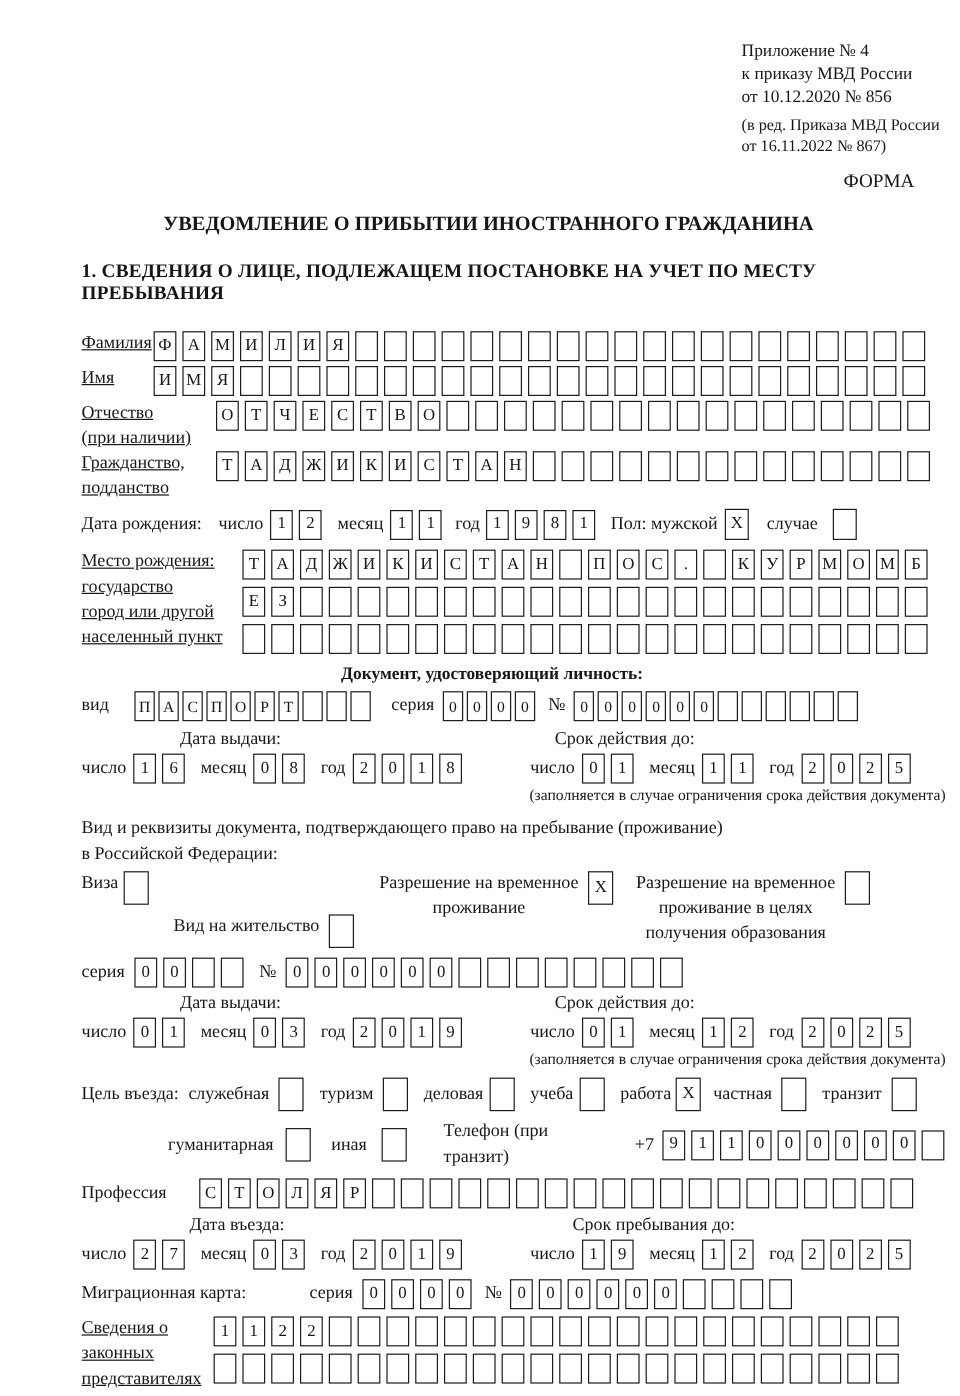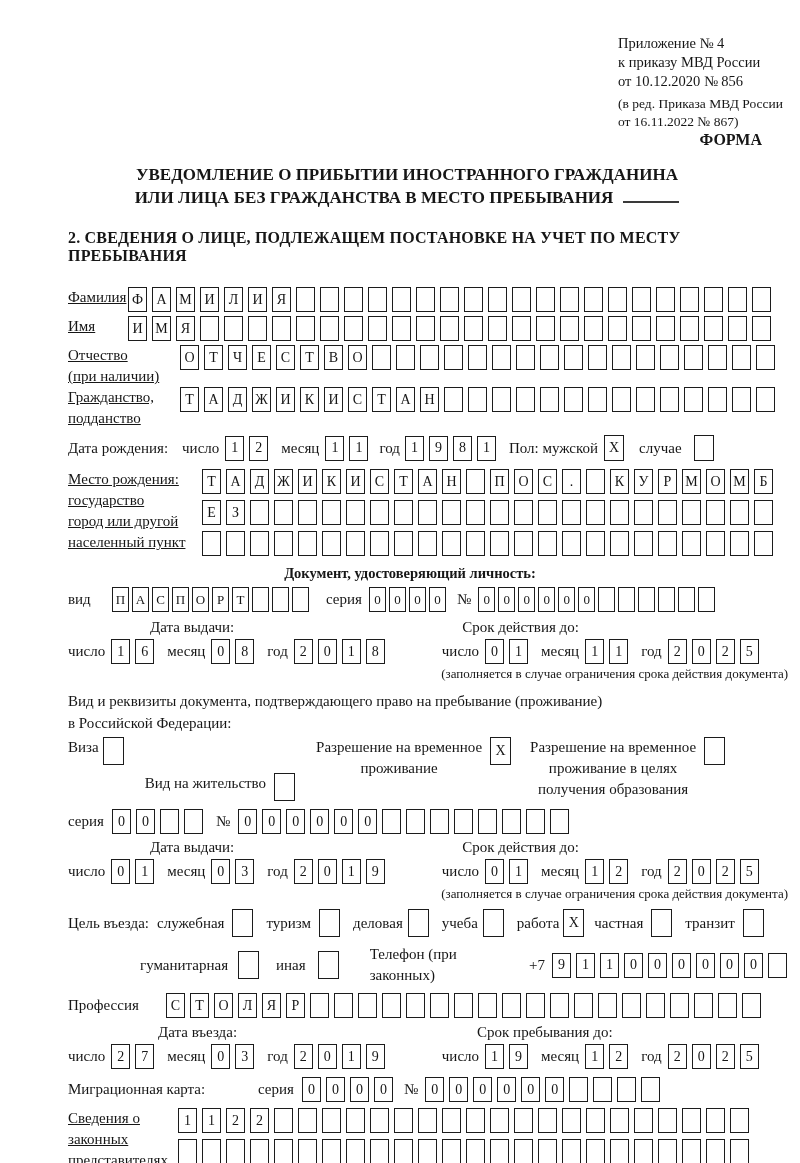--- a/index.html
+++ b/index.html
@@ -6,21 +6,21 @@
   #page{
     position:relative;width:800px;height:1163px;overflow:hidden;
     background:#fff;color:#161616;
     font-family:"Liberation Serif","DejaVu Serif",serif;
     box-sizing:border-box;padding:34px 8px 0 68px;
   }
   .lbl{font-size:15px;line-height:21px;}
   
   #hdr{margin-left:550px;font-size:14.5px;line-height:19px;}
   #hdr .sub{font-size:13.5px;line-height:18px;margin-top:4px;}
-  #forma{margin-top:0;text-align:right;padding-right:30px;font-size:16px;font-weight:bold;}
+  #forma{margin-top:12px;text-align:right;padding-right:30px;font-size:16px;font-weight:normal;}
   #title{margin-top:14px;margin-left:-46px;text-align:center;font-weight:bold;font-size:17px;line-height:23px;}
   .blankline{display:inline-block;width:56px;border-bottom:2.5px solid #3a3a3a;margin-left:10px;}
   #sec1{margin-top:20px;font-weight:bold;font-size:16px;letter-spacing:0.2px;}
   
   .row{display:flex;align-items:flex-start;margin-top:4px;}
   .labelcol{flex:none;text-decoration:underline;}
   .boxrow{display:flex;flex:none;}
   .cell{
     flex:none;width:19px;height:25px;margin-right:5px;
     border:1.6px solid #1c1c1c;box-sizing:border-box;
@@ -58,24 +58,23 @@
     <div class="sub">
       <div>(в ред. Приказа МВД России</div>
       <div>от 16.11.2022 № 867)</div>
     </div>
   </div>
 
   <div id="forma">ФОРМА</div>
 
   <div id="title">
     <div>УВЕДОМЛЕНИЕ О ПРИБЫТИИ ИНОСТРАННОГО ГРАЖДАНИНА</div>
-    <div><span>ИЛИ ЛИЦА БЕЗ ГРАЖДАНСТВА В МЕСТО ПРЕБЫВАНИЯ</span><span class="blankline"></span></div>
-  </div>
-
-  <div id="sec1">2. СВЕДЕНИЯ О ЛИЦЕ, ПОДЛЕЖАЩЕМ ПОСТАНОВКЕ НА УЧЕТ ПО МЕСТУ ПРЕБЫВАНИЯ</div>
+  </div>
+
+  <div id="sec1">1. СВЕДЕНИЯ О ЛИЦЕ, ПОДЛЕЖАЩЕМ ПОСТАНОВКЕ НА УЧЕТ ПО МЕСТУ ПРЕБЫВАНИЯ</div>
 
   <div class="row" style="margin-top:22px;">
     <div class="labelcol lbl w60">Фамилия</div>
     <div class="boxrow">
         <span class="cell">Ф</span>
         <span class="cell">А</span>
         <span class="cell">М</span>
         <span class="cell">И</span>
         <span class="cell">Л</span>
         <span class="cell">И</span>
@@ -554,21 +553,21 @@
 
   <div class="row" style="margin-top:7px;align-items:center;">
     <span class="lbl" style="margin-left:72px;">гуманитарная</span>
     <span class="boxrow check" style="margin-left:10px;">
         <span class="cell"></span>
       </span>
     <span class="lbl" style="margin-left:12px;">иная</span>
     <span class="boxrow check" style="margin-left:12px;">
         <span class="cell"></span>
       </span>
-    <span class="lbl" style="margin-left:26px;">Телефон (при законных)</span>
+    <span class="lbl" style="margin-left:26px;">Телефон (при транзит)</span>
     <span class="lbl" style="margin-left:22px;margin-right:7px;">+7</span>
     <span class="boxrow">
         <span class="cell">9</span>
         <span class="cell">1</span>
         <span class="cell">1</span>
         <span class="cell">0</span>
         <span class="cell">0</span>
         <span class="cell">0</span>
         <span class="cell">0</span>
         <span class="cell">0</span>

